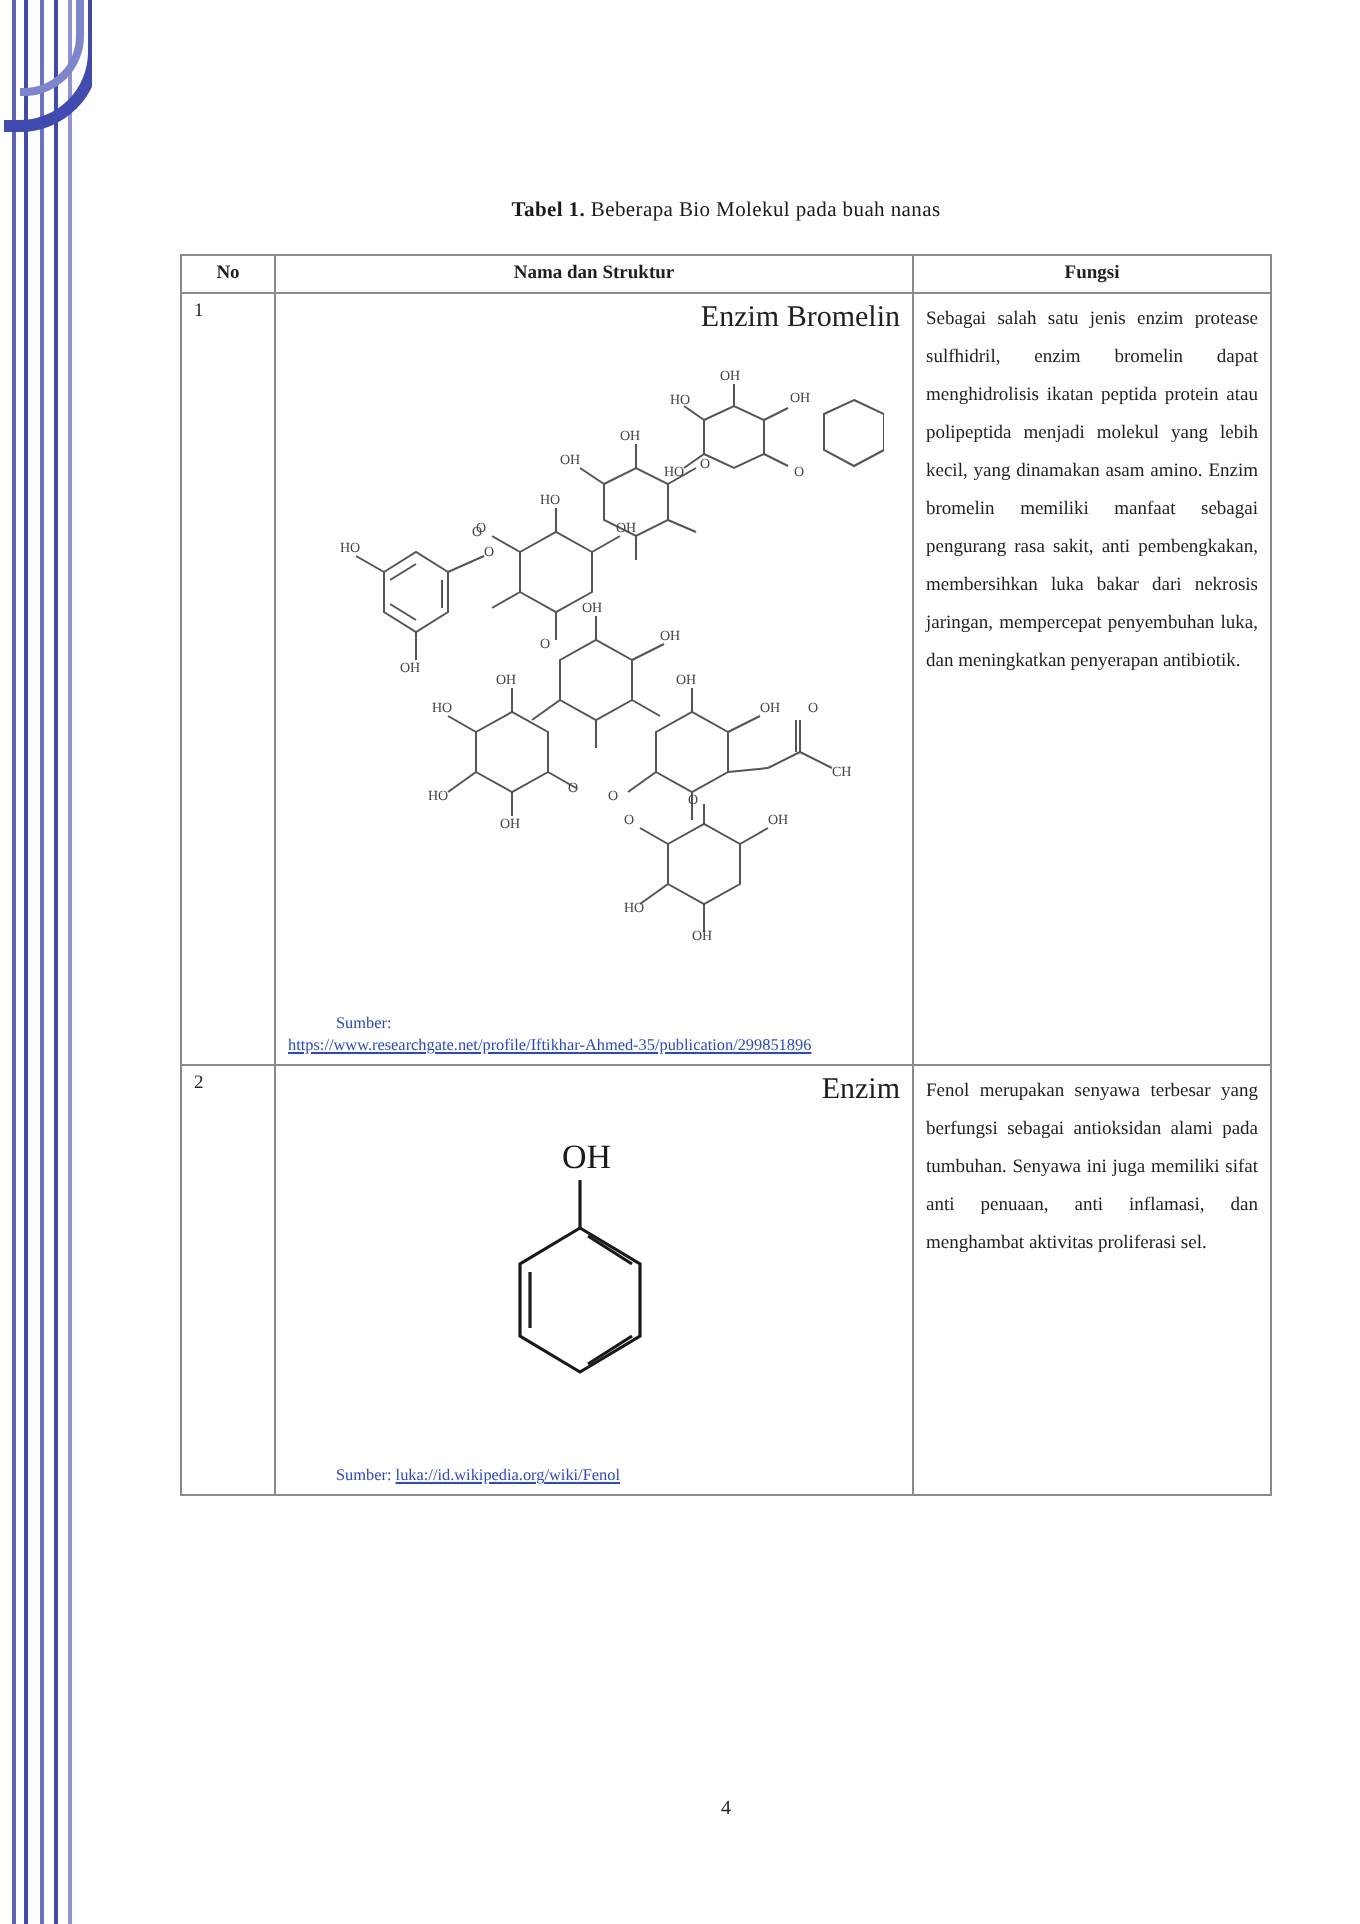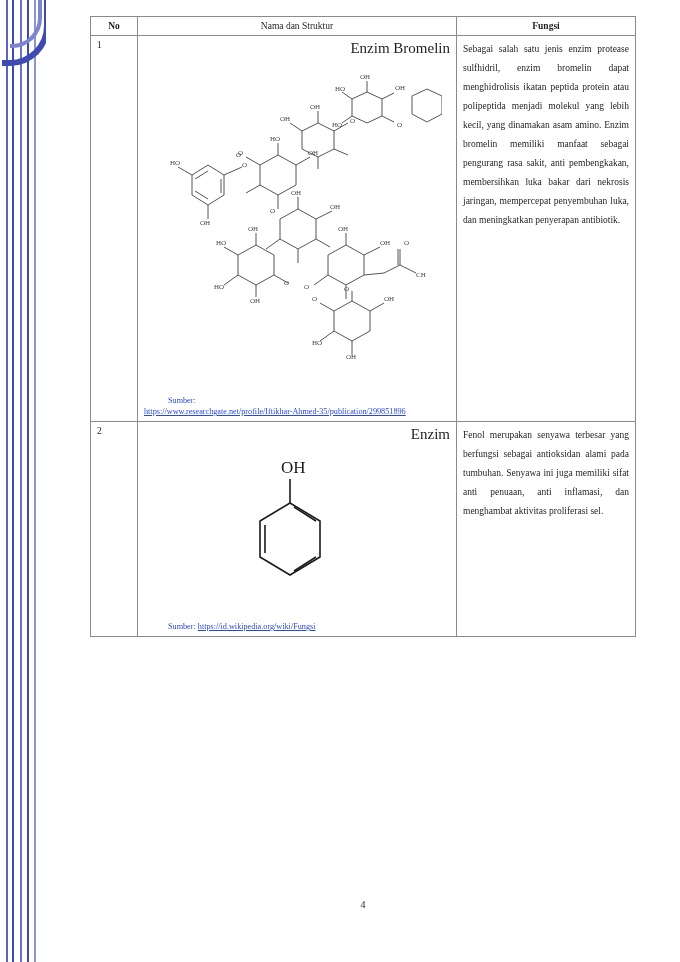--- a/index.html
+++ b/index.html
@@ -84,21 +84,21 @@
   }
   table.doc-table th,
   table.doc-table td {
     border: 1px solid #8a8a8a;
     vertical-align: top;
     padding: 4px 6px;
     font-size: 9.5px;
     color: #1f1f1f;
   }
   th.col-no   { width: 34px; text-align: center; font-weight: bold; font-size: 10px; margin-left: 16px; }
-  th.col-name { width: 306px; text-align: center; font-weight: normal; font-size: 10px; }
+  th.col-name { width: 306px; text-align: center; font-weight: bold; font-size: 10px; }
   th.col-fun  { width: 166px; text-align: center; font-weight: bold; font-size: 10px; font-family: Liberation Serif, serif; }
   td.cell-no  { text-align: left; font-size: 9.5px; padding-left: 4px; }
   td.cell-name { text-align: center; }
   td.cell-fun {
     text-align: justify;
     text-align-last: left;
     line-height: 2.0;
     font-size: 9.5px;
     padding: 6px 7px;
   }
@@ -154,20 +154,23 @@
   <div class="bind-line l2"></div>
   <div class="bind-line l3"></div>
   <div class="bind-line l4"></div>
   <div class="bind-line l5"></div>
   <div class="bind-curl"></div>
   <div class="bind-curl2"></div>
 </div>
 
 <div class="page">
 
+  <div class="table-caption">
+    <span>Tabel 1.</span><span class="cap-normal"> Beberapa Bio Molekul pada buah nanas</span>
+  </div>
 
   <table class="doc-table">
     <thead>
       <tr>
         <th class="col-no">No</th>
         <th class="col-name">Nama dan Struktur</th>
         <th class="col-fun">Fungsi</th>
       </tr>
     </thead>
     <tbody>
@@ -302,21 +305,21 @@
                 <line x1="53" y1="32" x2="53" y2="56"></line>
                 <polygon points="53,56 83,74 83,110 53,128 23,110 23,74"></polygon>
                 <line x1="28" y1="78" x2="28" y2="106"></line>
                 <line x1="57" y1="60" x2="79" y2="74"></line>
                 <line x1="57" y1="124" x2="79" y2="110"></line>
               </g>
             </svg>
           </div>
 
           <div class="source src-row-2">
-            <span class="src-label">Sumber: </span><span class="link">https://id.wikipedia.org/wiki/Fungsi</span>
+            <span class="src-label">Sumber: </span><span class="link">luka://id.wikipedia.org/wiki/Fenol</span>
           </div>
         </td>
         <td class="cell-fun">Fenol merupakan senyawa terbesar yang berfungsi sebagai antioksidan alami pada tumbuhan. Senyawa ini juga memiliki sifat anti penuaan, anti inflamasi, dan menghambat aktivitas proliferasi sel.</td>
       </tr>
     </tbody>
   </table>
 
   <div class="page-number">4</div>
 </div>
 

